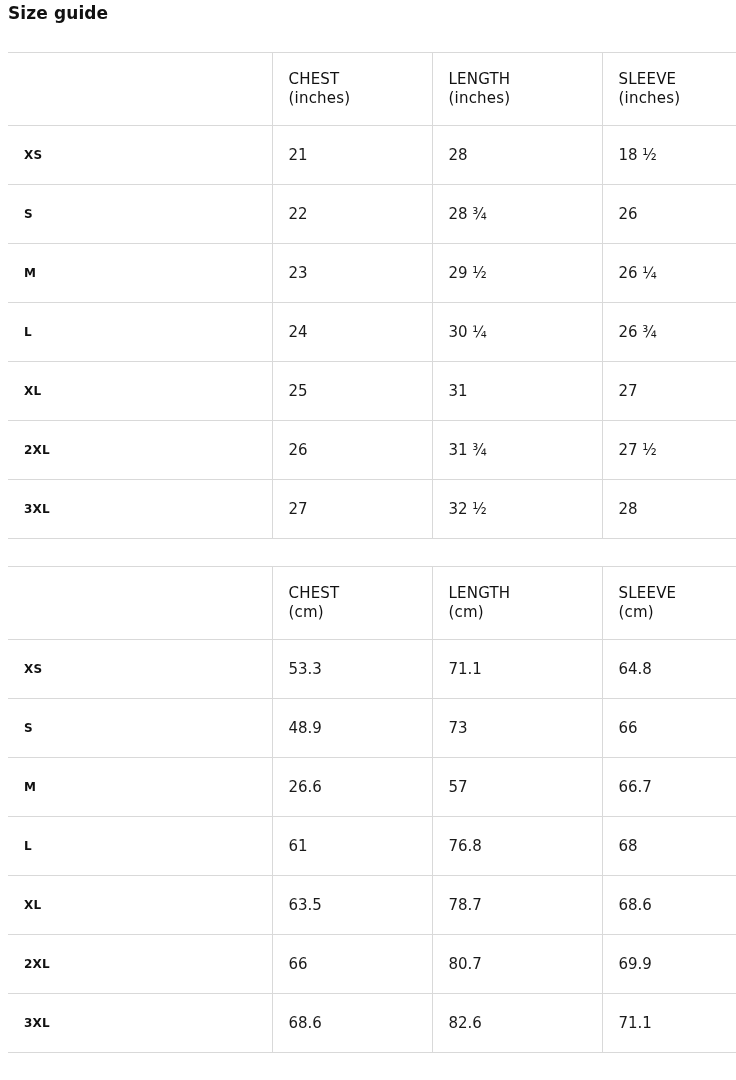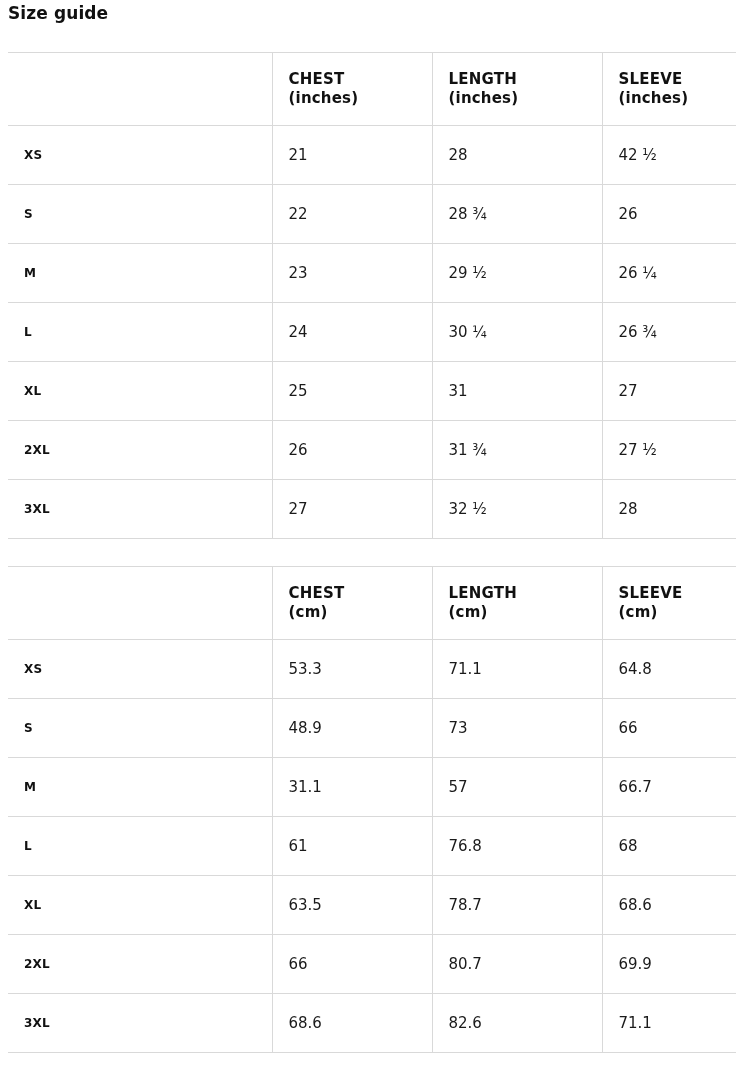--- a/index.html
+++ b/index.html
@@ -73,21 +73,21 @@
     border-right: 1px solid #d9d9d9;
   }
   .size-table td.size-cell {
     font-weight: bold;
     font-size: 12px;
     color: #111111;
     letter-spacing: 0.2px;
   }
   .unit-line {
     display: block;
-    font-weight: bold;
+    font-weight: normal;
   }
 </style>
 </head>
 <body>
 
 <div class="page">
 
   <h1 class="page-title">Size guide</h1>
 
   <table class="size-table first">
@@ -112,21 +112,21 @@
           <span class="unit-line">SLEEVE</span>
           <span class="unit-line">(inches)</span>
         </th>
       </tr>
     </thead>
     <tbody>
       <tr>
         <td class="size-cell">XS</td>
         <td>21</td>
         <td>28</td>
-        <td>42 ½</td>
+        <td>18 ½</td>
       </tr>
       <tr>
         <td class="size-cell">S</td>
         <td>22</td>
         <td>28 ¾</td>
         <td>26</td>
       </tr>
       <tr>
         <td class="size-cell">M</td>
         <td>23</td>
@@ -192,21 +192,21 @@
         <td>64.8</td>
       </tr>
       <tr>
         <td class="size-cell">S</td>
         <td>48.9</td>
         <td>73</td>
         <td>66</td>
       </tr>
       <tr>
         <td class="size-cell">M</td>
-        <td>31.1</td>
+        <td>26.6</td>
         <td>57</td>
         <td>66.7</td>
       </tr>
       <tr>
         <td class="size-cell">L</td>
         <td>61</td>
         <td>76.8</td>
         <td>68</td>
       </tr>
       <tr>

